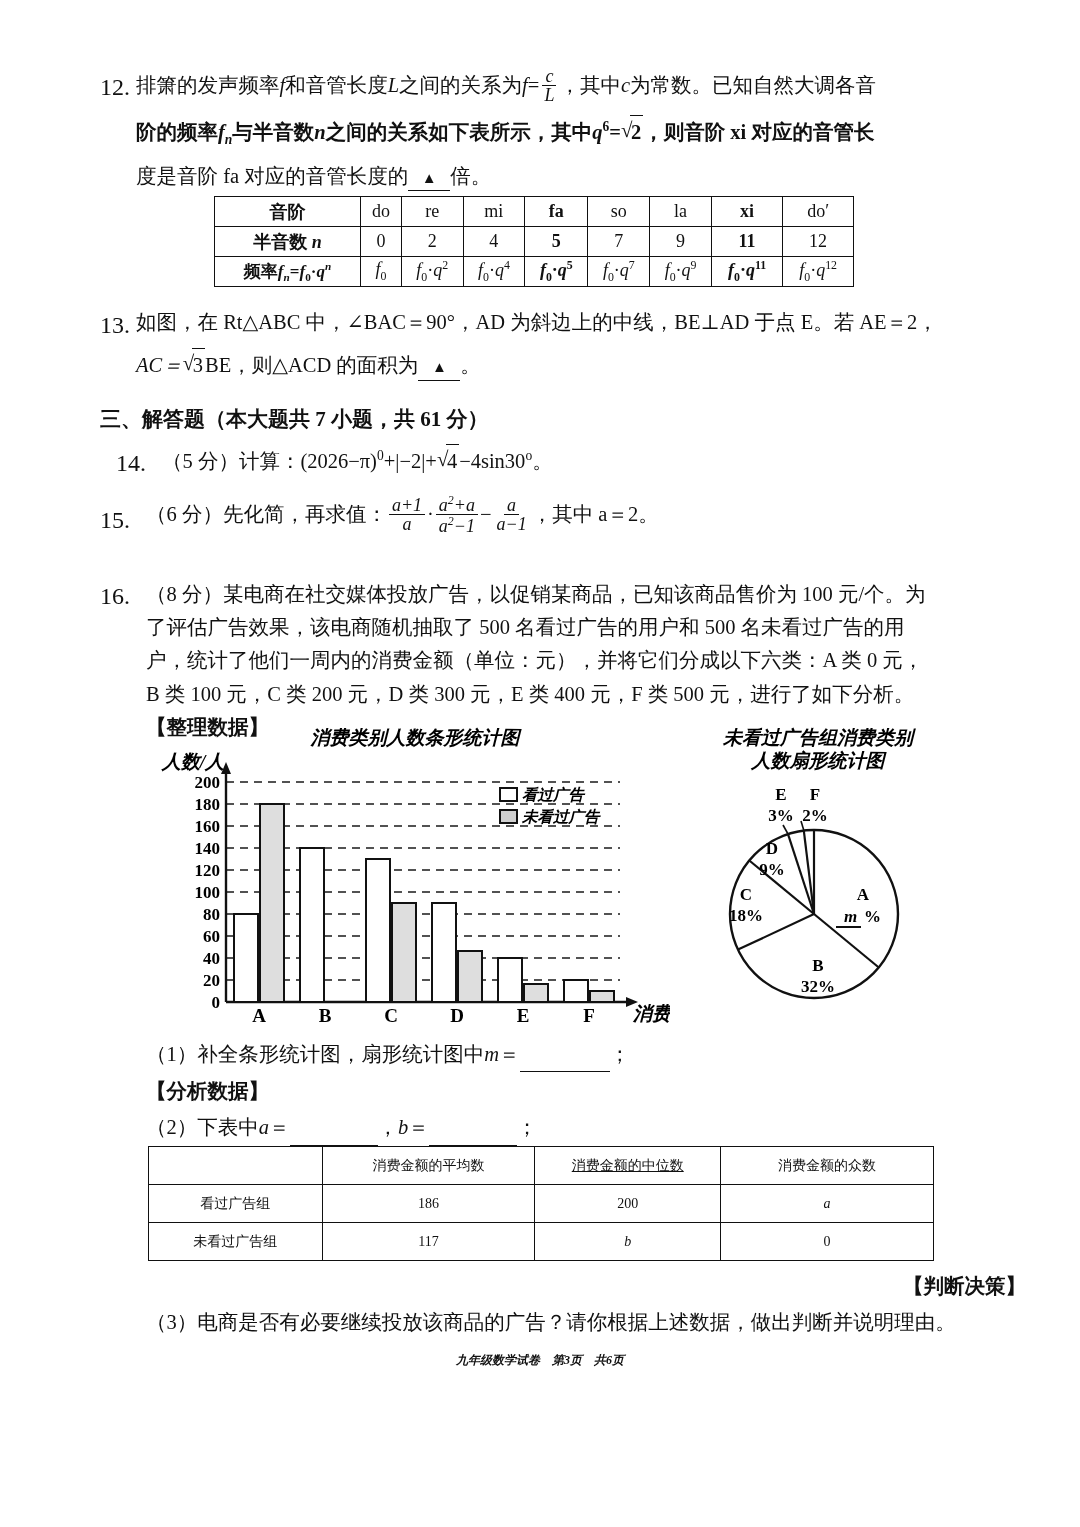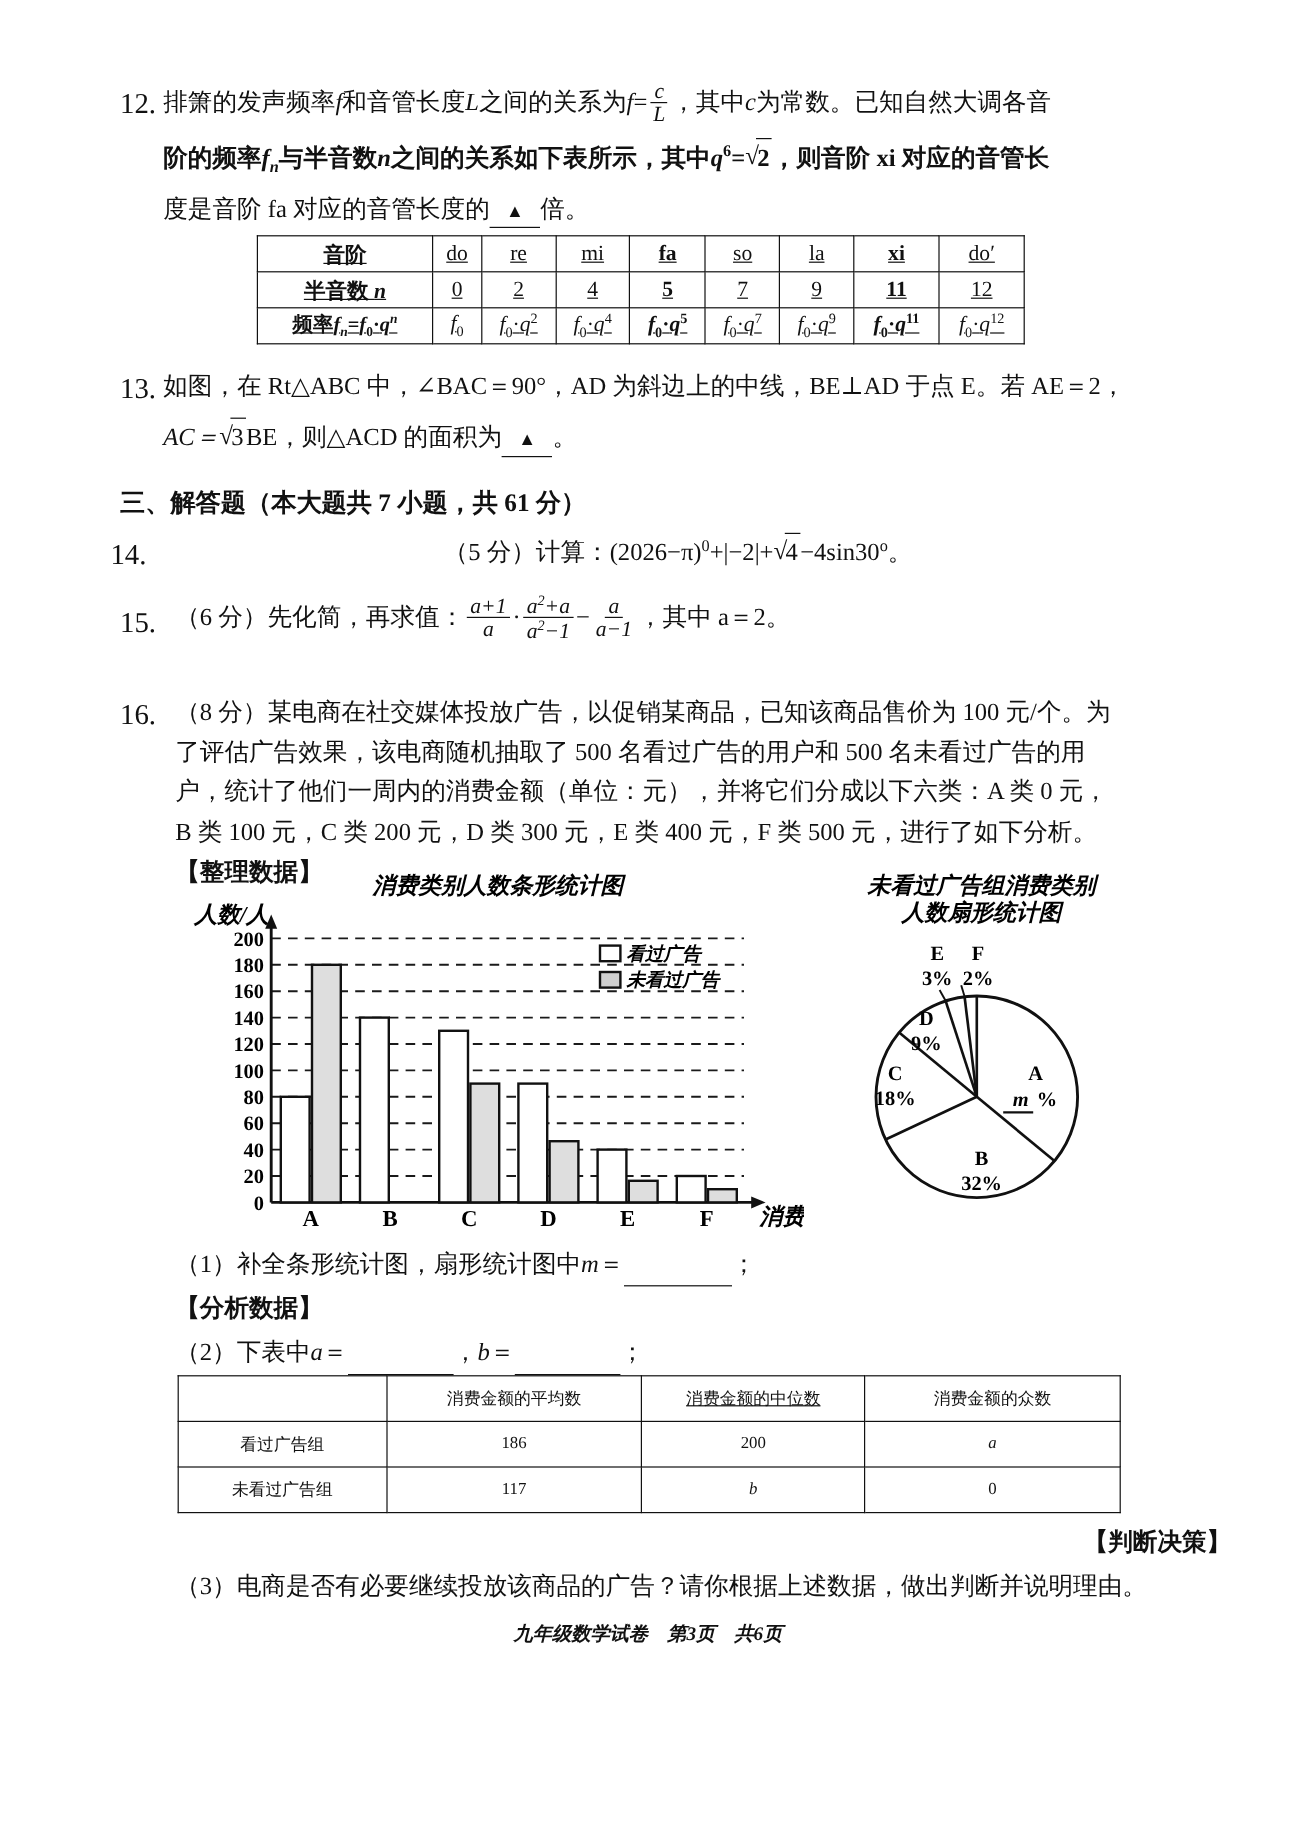--- a/index.html
+++ b/index.html
@@ -34,21 +34,21 @@
     content:"√"; position:absolute; left:0; top:-1px; font-size:1.02em;
   }
   .sqrt > span { border-top:1.2px solid #111; padding:0 2px 0 1px; display:inline-block; }
 
   .blank { display:inline-block; border-bottom:1.6px solid #111; text-align:center; }
   .tri { font-size:15px; letter-spacing:0; }
 
   
   .mtable { position:absolute; border-collapse:collapse; }
   .mtable td { border:1.6px solid #111; text-align:center;
-               font-size:18px; height:30px; padding:1px 4px; font-family:"Liberation Serif",serif;text-decoration:underline;}
+               font-size:18px; height:30px; padding:1px 4px; font-family:"Liberation Serif",serif;}
   .mtable td.lbl { font-weight:bold; width:146px; }
   .mtable td.bold { font-weight:bold; }
 
   
   .sect { position:absolute; font-size:21px; font-weight:bold; }
   .sect .reg { font-weight:bold; }
 
   
   .chartwrap { position:absolute; }
   svg { display:block; }
@@ -56,21 +56,21 @@
   .catxt { font-family:"Liberation Serif",serif; font-size:19px; font-weight:bold; }
   .titletxt { font-family:"Liberation Serif",serif; font-size:19px; font-weight:bold; font-style:italic;}
   .legtxt { font-family:"Liberation Serif",serif; font-size:15.5px; font-weight:bold; font-style:italic;}
   .pietxt { font-family:"Liberation Serif",serif; font-size:17px; font-weight:bold; }
 
   
   .stable { position:absolute; border-collapse:collapse; }
   .stable td { border:1.6px solid #111; text-align:center; font-size:14px;
                height:38px; font-family:"Liberation Serif",serif; }
 
-  .footer { position:absolute; width:100%; text-align:center; font-size:16px;
+  .footer { position:absolute; width:100%; text-align:center; font-size:12px;
             font-weight:bold; font-style:italic; }
 </style>
 </head>
 <body>
 
 <div class="page">
 
   <div class="qblock" style="left:100px; top:68px; width:900px;">
     <span class="qnum" style="left:0; top:6px;">12.</span>
     <div class="line" style="margin-left:36px;">
@@ -134,21 +134,21 @@
     </div>
     <div class="line" style="margin-left:36px; margin-top:9px;">
       <span class="it">AC＝</span><span class="sqrt"><span>3</span></span><span>BE，则△ACD 的面积为</span><span class="blank tri" style="width:42px;">▲</span><span>。</span>
     </div>
   </div>
 
   <div class="sect" style="left:100px; top:405px;">
     <span>三、解答题</span><span class="reg">（本大题共 7 小题，共 61 分）</span>
   </div>
 
-  <div class="qblock" style="left:92px; top:444px; width:900px;text-align:center;">
+  <div class="qblock" style="left:116px; top:444px; width:900px;">
     <span class="qnum" style="left:0; top:6px;">14.</span>
     <div class="line" style="margin-left:46px;">
       <span>（5 分）</span><span>计算：</span><span>(2026−π)</span><sup class="e">0</sup><span>+|−2|+</span><span class="sqrt"><span>4</span></span><span>−4sin30</span><sup class="e">o</sup><span>。</span>
     </div>
   </div>
 
   <div class="qblock" style="left:100px; top:495px; width:900px;">
     <span class="qnum" style="left:0; top:12px;">15.</span>
     <div class="line" style="margin-left:46px;">
       <span>（6 分）</span><span>先化简，再求值：</span><span class="frac">

